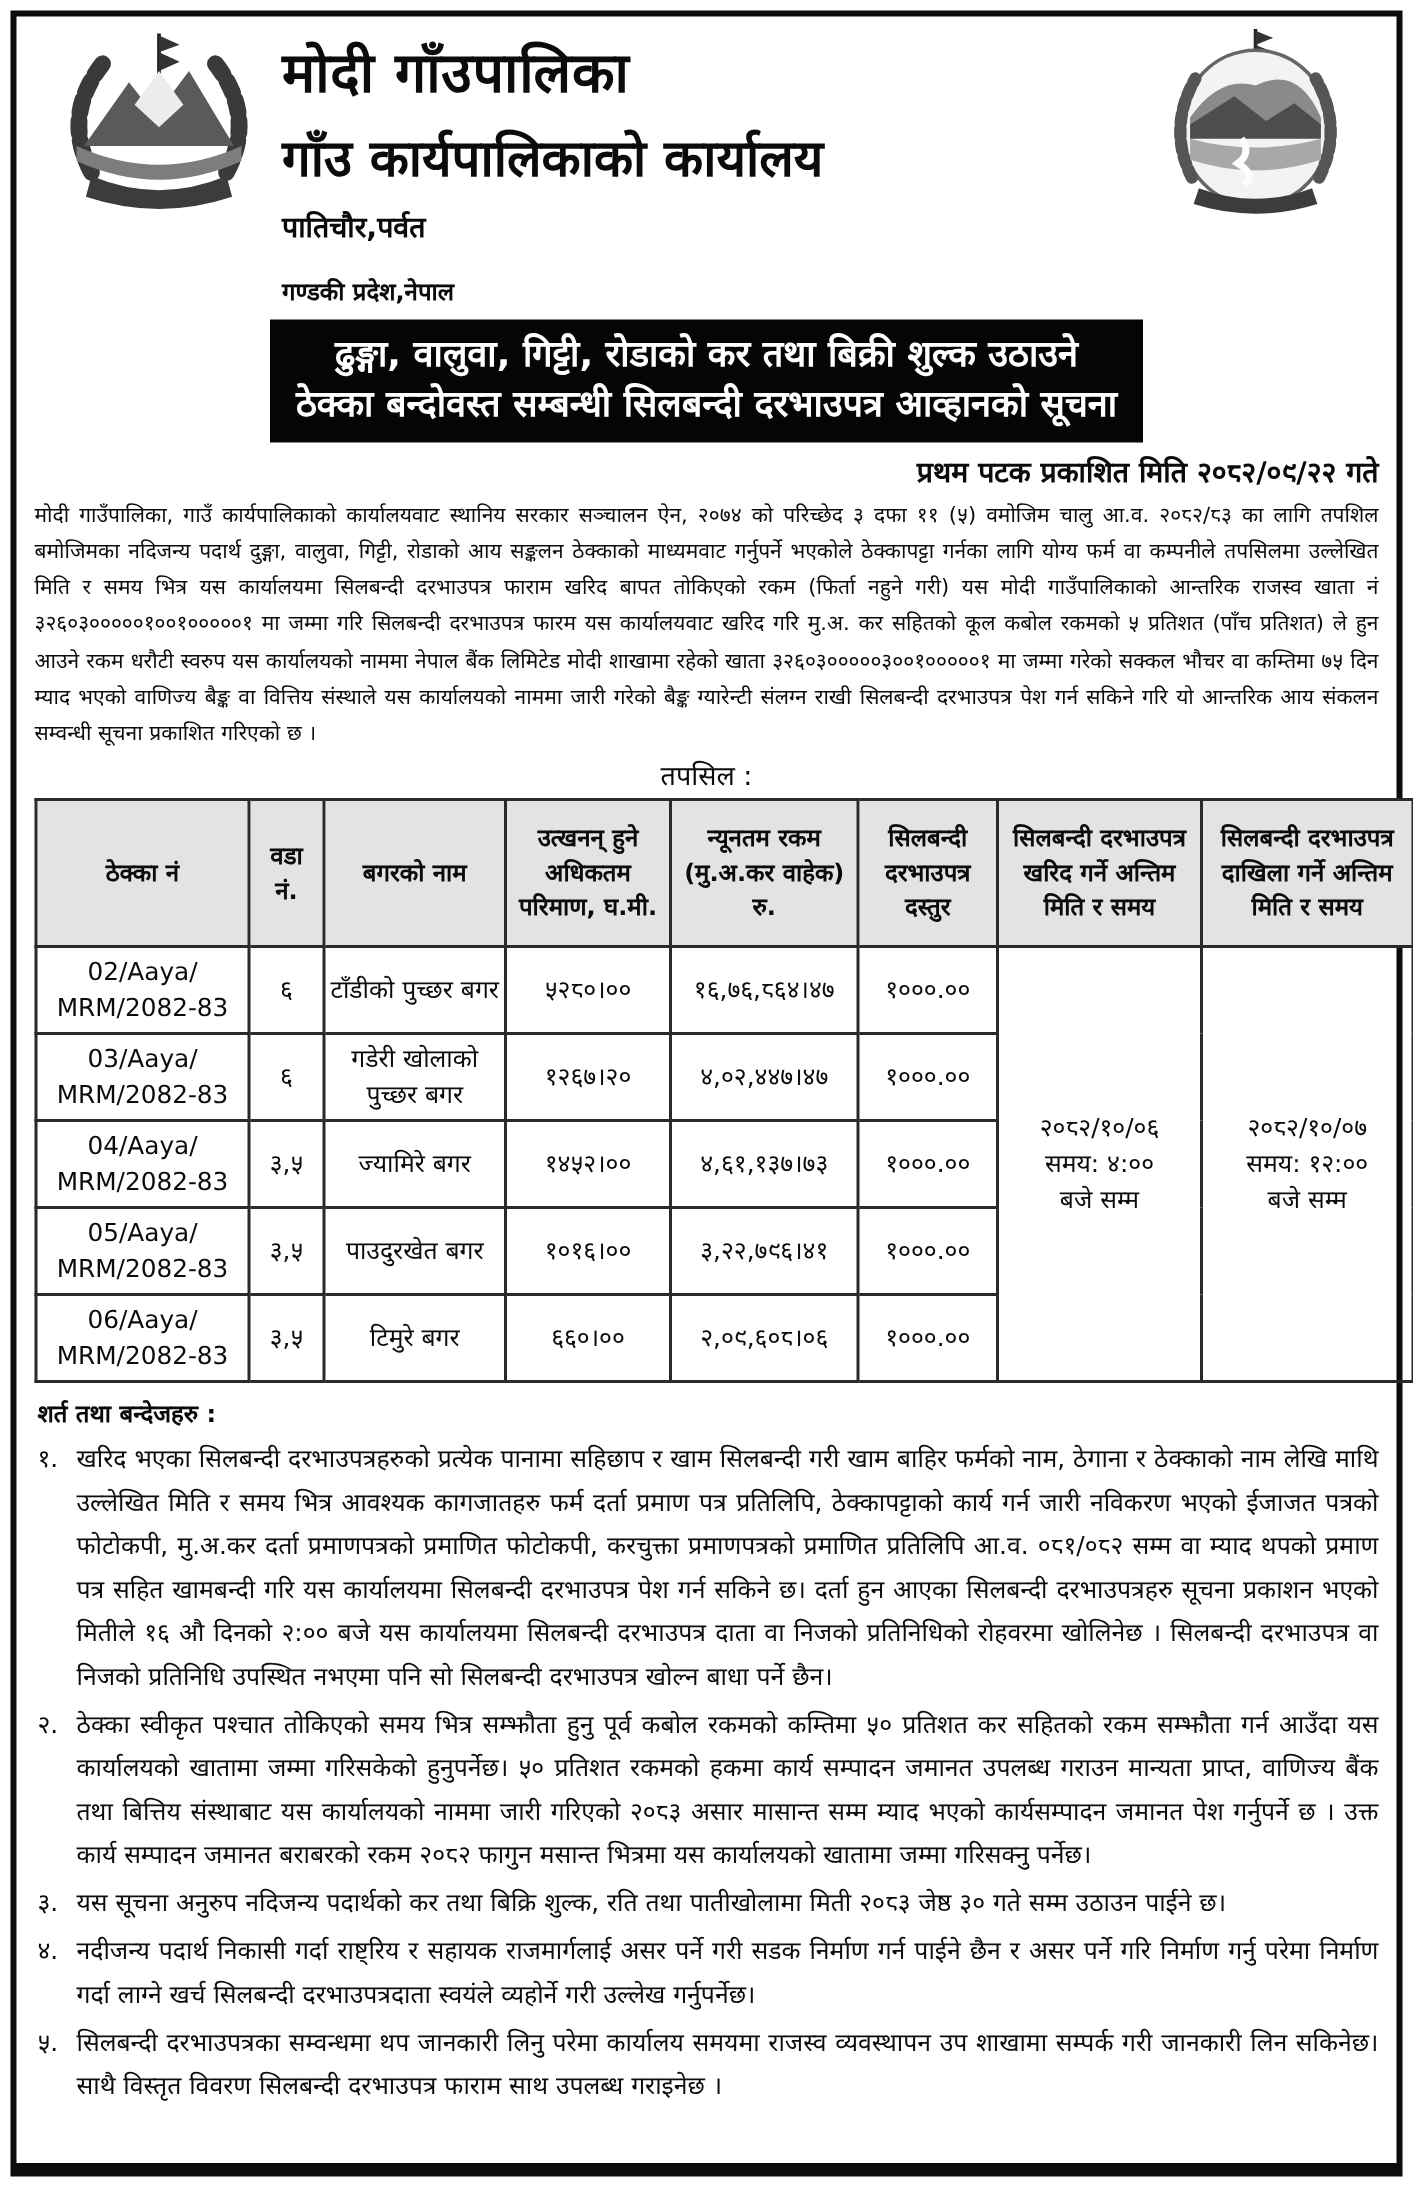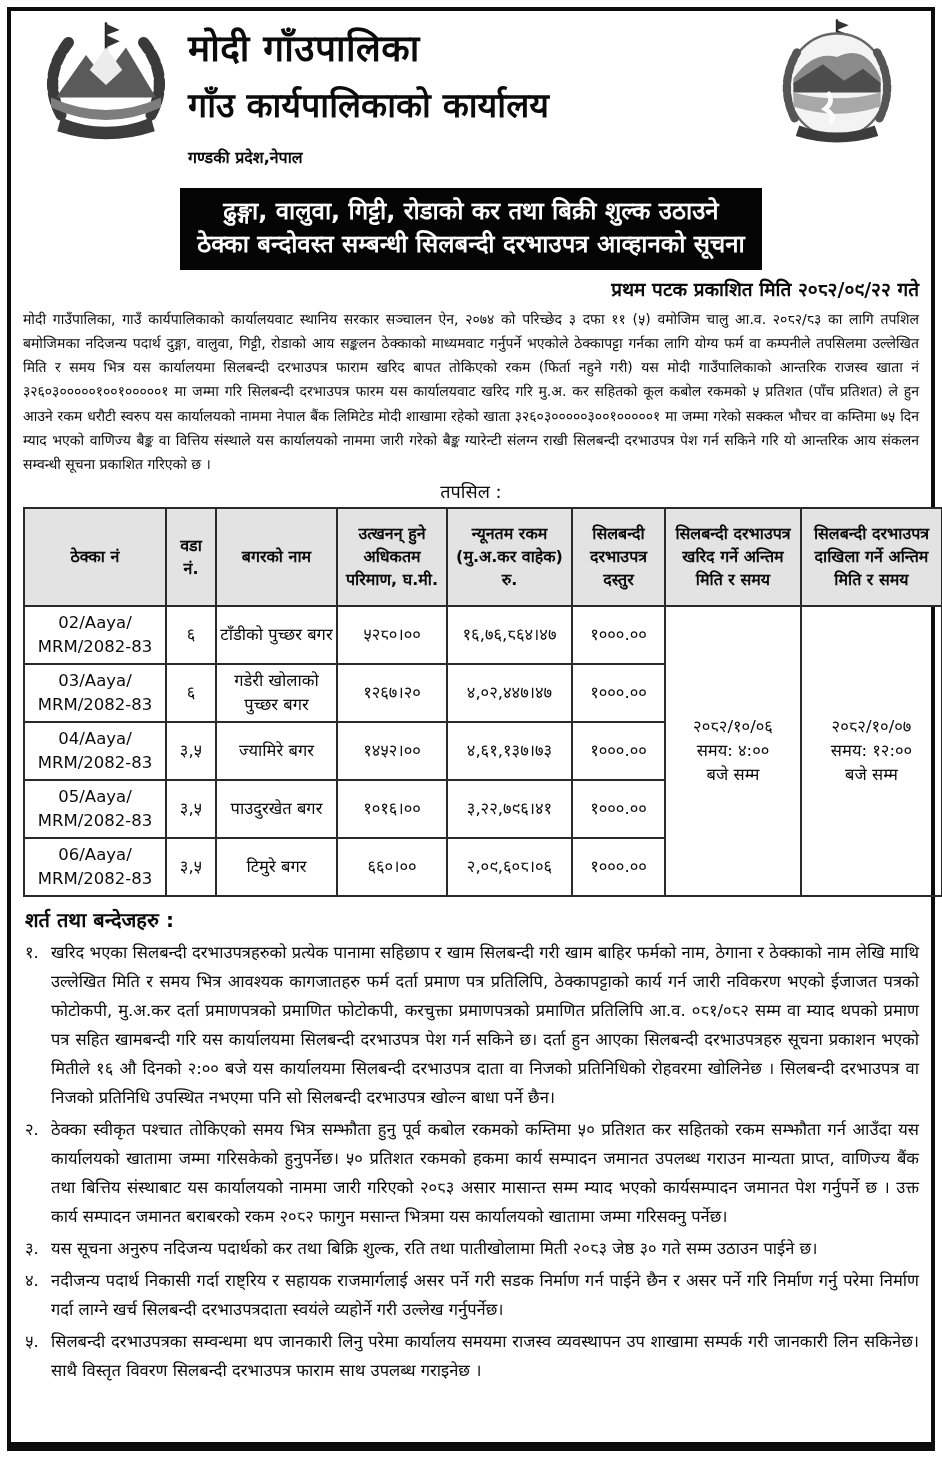--- a/index.html
+++ b/index.html
@@ -16,39 +16,39 @@
   .header { display:flex; align-items:flex-start; justify-content:space-between; }
   .logo-box { width:165px; height:138px; display:flex; align-items:flex-start; justify-content:center; }
   .logo-box svg { width:150px; height:132px; }
   .header-center { flex:1; padding-top:4px; }
   .h-muni   { font-size:37px; font-weight:bold; letter-spacing:0.5px; }
   .h-office { font-size:34px; font-weight:bold; margin-top:9px; }
   .h-addr   { font-size:19px; font-weight:bold; margin-top:11px; }
   .h-prov   { font-size:16px; font-weight:bold; margin-top:19px; }
   
   .banner {
-    width:582px; margin:20px auto 6px auto; background:#050505; color:#ffffff;
+    width:582px; margin:8px auto 6px auto; background:#050505; color:#ffffff;
     text-align:center; padding:7px 10px 9px 10px; box-sizing:border-box;
   }
   .banner-line { font-size:24px; font-weight:bold; line-height:1.38; }
   
   .publish { text-align:right; font-weight:bold; font-size:19px; margin:4px 0 5px 0; }
   .intro { font-size:14px; line-height:1.72; text-align:justify; }
   .tapasil { text-align:center; font-weight:normal; font-size:18px; margin:3px 0 4px 0; }
   
   table.sched { width:100%; border-collapse:collapse; table-layout:fixed; }
   .sched th, .sched td {
     border:2px solid #2a2a2a; text-align:center; vertical-align:middle; padding:2px 3px;
     overflow:hidden;
   }
   .sched th { background:#e3e3e3; font-size:16px; font-weight:bold; line-height:1.45; height:92px; }
   .sched td { font-size:16.5px; line-height:1.45; height:52px; }
   .pre { white-space:pre-line; }
   
-  .terms-heading { font-weight:bold; font-size:20px; margin:9px 0 5px 2px; }
+  .terms-heading { font-weight:bold; font-size:16px; margin:9px 0 5px 2px; }
   .term { display:flex; margin:0 0 3px 2px; }
   .term-num { flex:none; width:26px; font-size:16.5px; line-height:1.76; }
   .term-text { flex:1; font-size:16.5px; line-height:1.76; text-align:justify; }
 </style>
 </head>
 <body>
 
 <div class="page">
   <div class="frame">
 
@@ -61,20 +61,21 @@
           <path d="M60,5 l11,5 -11,4 z M60,14 l11,5 -11,5 z" fill="#333"></path>
           <path d="M20,64 L44,30 L58,48 L76,24 L100,64 Z" fill="#5a5a5a"></path>
           <path d="M47,42 L60,24 L73,42 L60,54 Z" fill="#ececec"></path>
           <path d="M16,64 Q60,84 104,64 L104,72 Q60,92 16,72 Z" fill="#7d7d7d"></path>
           <path d="M24,80 Q60,95 96,80 L99,91 Q60,104 21,91 Z" fill="#3c3c3c"></path>
         </svg>
       </div>
       <div class="header-center">
         <div class="h-muni">मोदी गाँउपालिका</div>
         <div class="h-office">गाँउ कार्यपालिकाको कार्यालय</div>
+        <div class="h-addr">पातिचौर,पर्वत</div>
         <div class="h-prov">गण्डकी प्रदेश,नेपाल</div>
       </div>
       <div class="logo-box">
         <svg viewBox="0 0 120 112" aria-hidden="true">
           <line x1="60" y1="2" x2="60" y2="22" stroke="#222" stroke-width="2"></line>
           <path d="M60,3 l10,4 -10,4 z M60,11 l10,4 -10,5 z" fill="#333"></path>
           <ellipse cx="60" cy="58" rx="42" ry="44" fill="#f3f3f3" stroke="#666" stroke-width="2"></ellipse>
           <path d="M24,86 Q10,58 26,30" fill="none" stroke="#555" stroke-width="7" stroke-dasharray="5 3" stroke-linecap="round"></path>
           <path d="M96,86 Q110,58 94,30" fill="none" stroke="#555" stroke-width="7" stroke-dasharray="5 3" stroke-linecap="round"></path>
           <path d="M23,52 Q40,28 60,34 Q84,22 97,52 L97,58 L23,58 Z" fill="#8a8a8a"></path>

